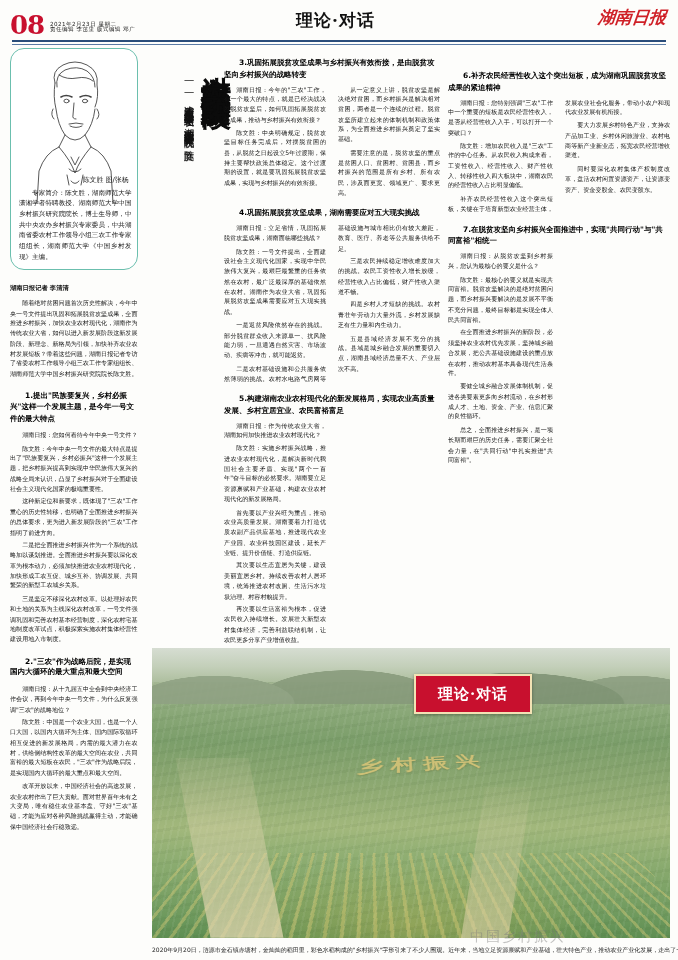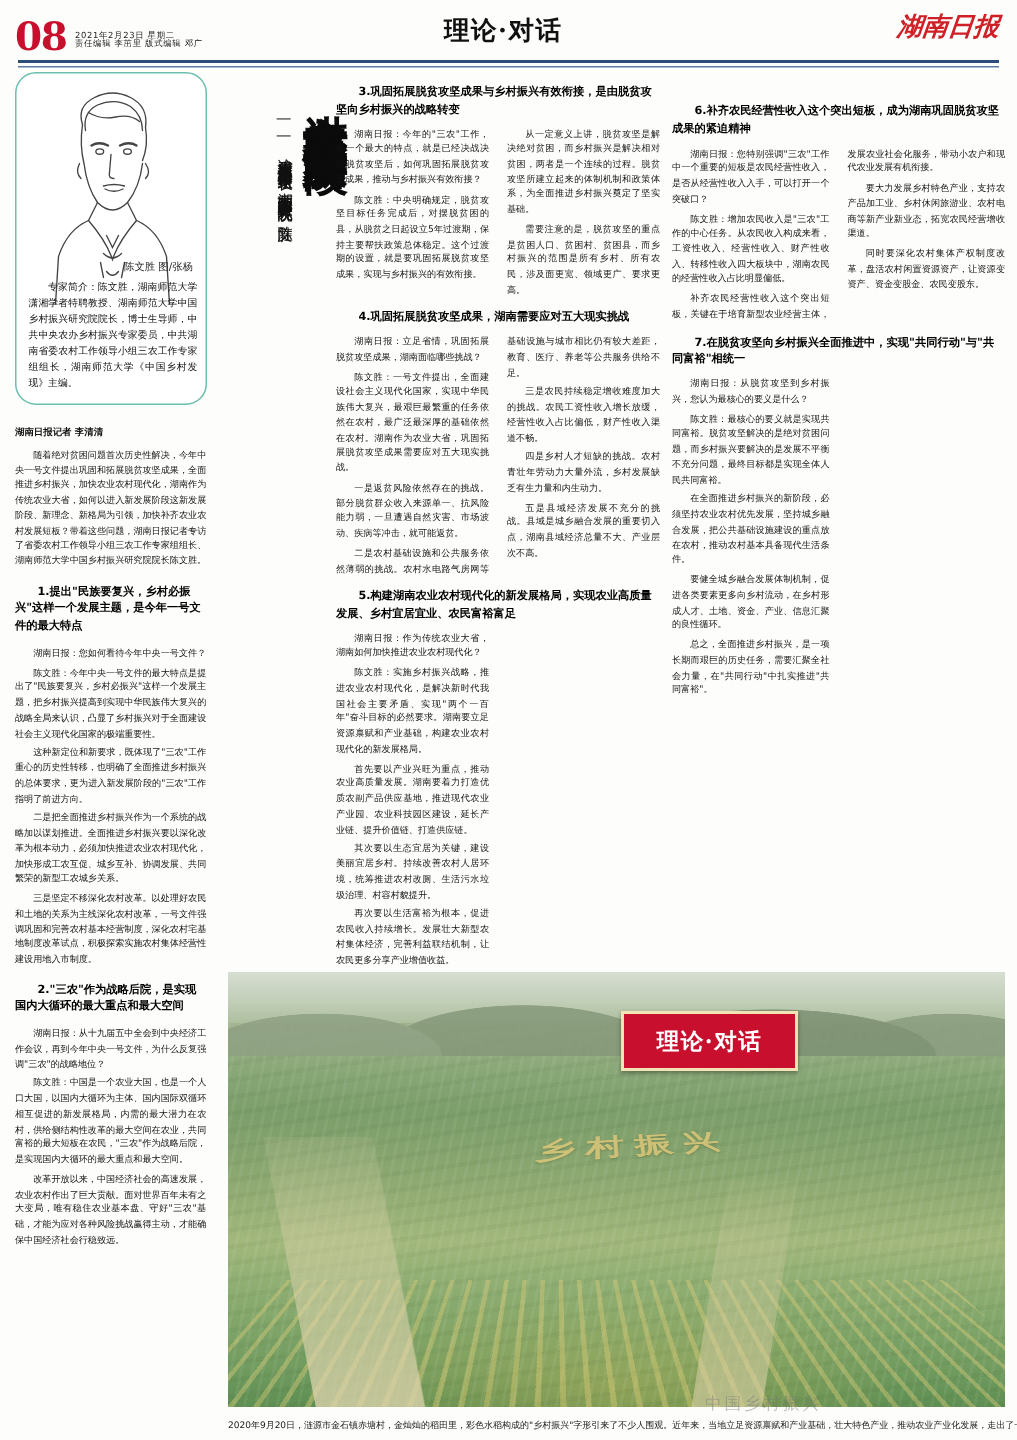--- a/index.html
+++ b/index.html
@@ -294,21 +294,21 @@
   .photo-badge span {
     color: #fff;
     font-size: 15px;
     font-weight: bold;
     font-family: "DejaVu Serif", "Liberation Serif", serif;
     letter-spacing: 1px;
   }
   .watermark {
     position: absolute;
     left: 470px; top: 880px;
-    font-size: 11px;
+    font-size: 14px;
     color: rgba(120,120,120,0.45);
     letter-spacing: 2px;
     font-family: "DejaVu Serif", "Liberation Serif", serif;
   }
   .photo-caption {
     position: absolute;
     left: 152px; top: 898px;
     width: 486px;
     font-size: 4.0px;
     line-height: 1.55;

